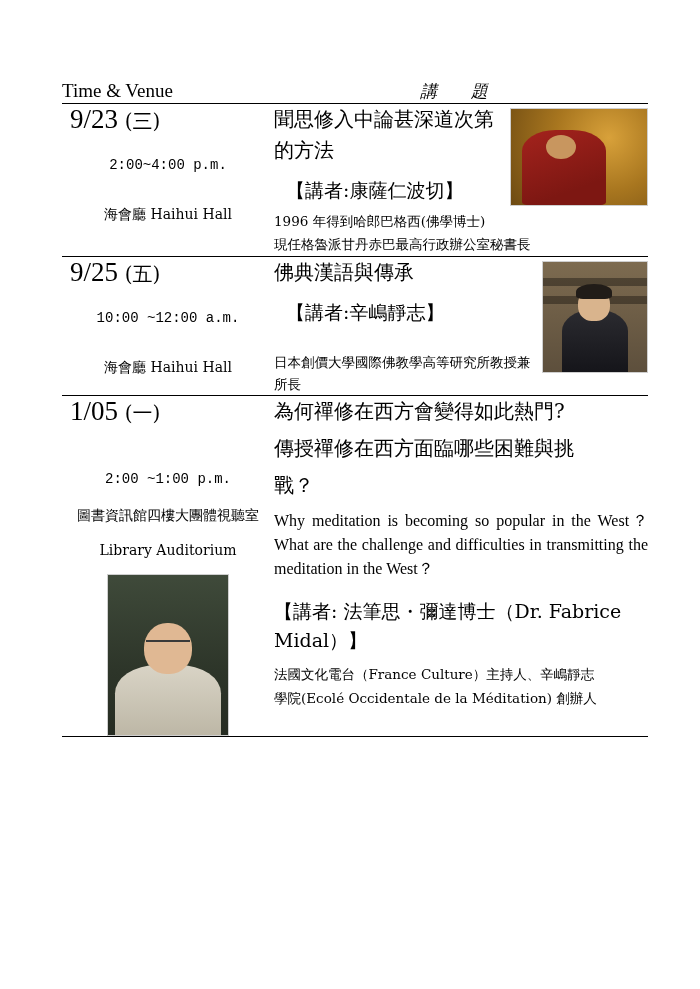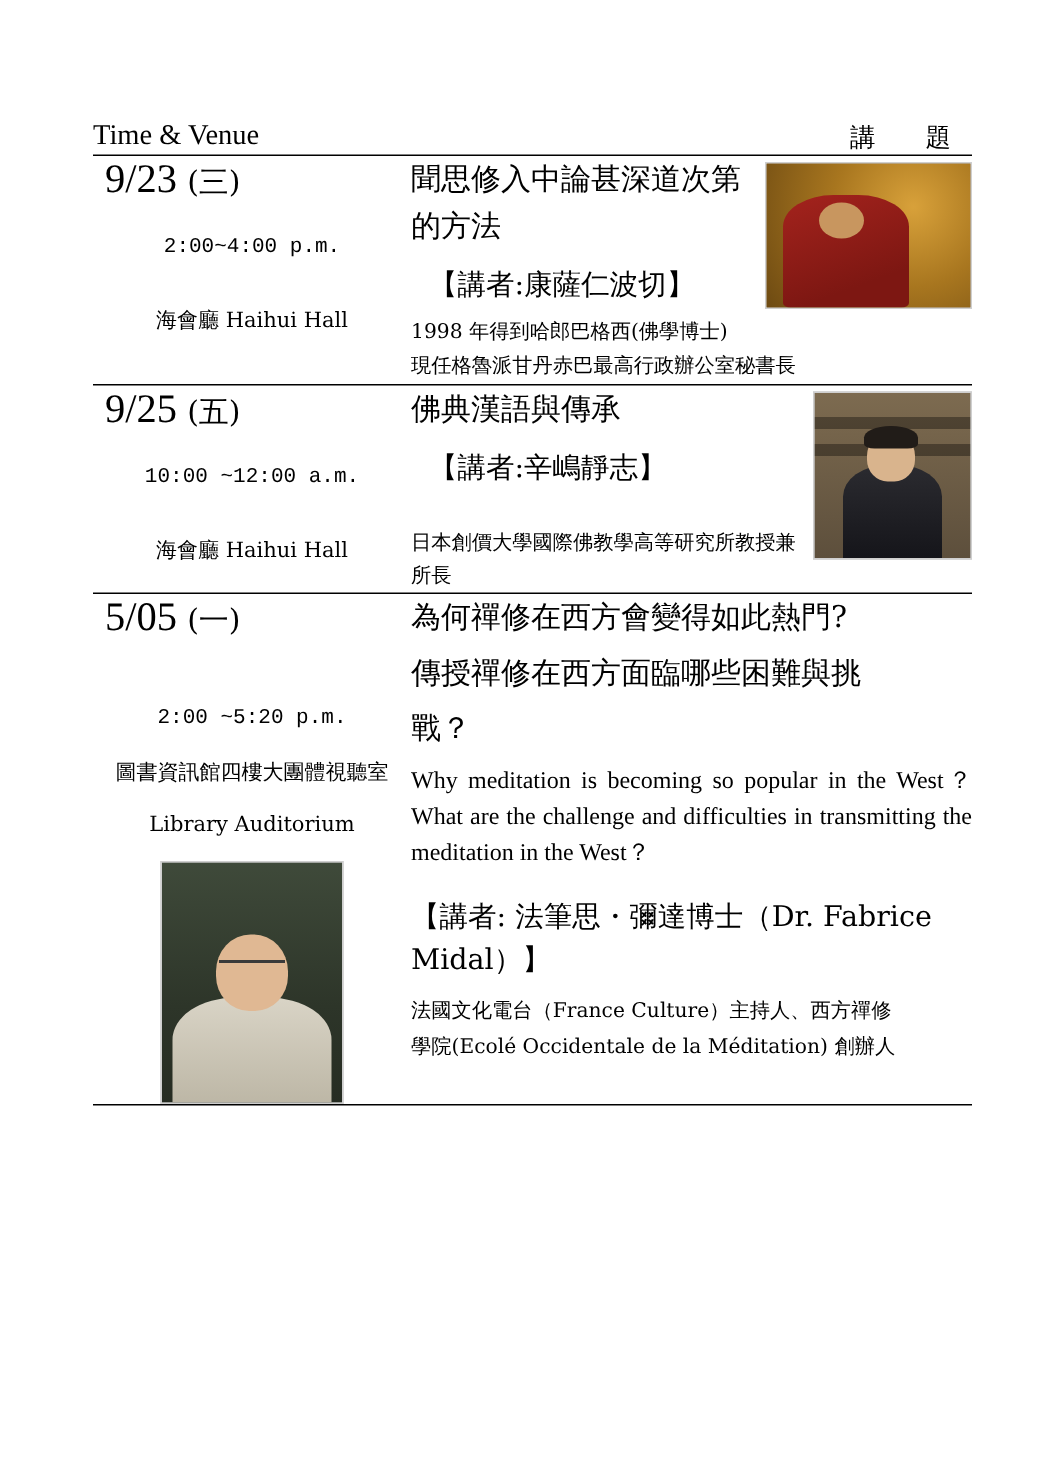--- a/index.html
+++ b/index.html
@@ -38,24 +38,25 @@
     border-bottom: 1.5px solid #000;
     padding-bottom: 5px;
   }
   .hdr-time {
     font-size: 19px;
     font-family: "Liberation Serif", serif;
     padding-left: 2px;
   }
   .hdr-topic {
     font-size: 17px;
-    text-align: right;
+    text-align: center;
     letter-spacing: 14px;
     padding-left: 26px;
     font-family: "DejaVu Serif", serif;
+    font-style: italic;
   }
 
   
   .sess-row td {
     border-bottom: 1.5px solid #000;
     padding-bottom: 8px;
   }
   .sess-row.last td {
     border-bottom: 1.5px solid #000;
   }
@@ -253,21 +254,21 @@
           <div class="venue">海會廳  Haihui Hall</div>
         </td>
         <td class="right-cell">
           <div class="photo p1">
             <div class="ph-bg"></div>
             <div class="figure"></div>
             <div class="head"></div>
           </div>
           <div class="title-cn">聞思修入中論甚深道次第的方法</div>
           <div class="speaker-cn">【講者:康薩仁波切】</div>
-          <div class="note">1998 年得到哈郎巴格西(佛學博士)</div>
+          <div class="note">1996 年得到哈郎巴格西(佛學博士)</div>
           <div class="note">現任格魯派甘丹赤巴最高行政辦公室秘書長</div>
         </td>
       </tr>
 
       <tr class="sess-row">
         <td class="left-cell">
           <div class="date">
             <span>9/25</span>
             <span class="wd">(五)</span>
           </div>
@@ -285,40 +286,40 @@
           </div>
           <div class="title-cn">佛典漢語與傳承</div>
           <div class="speaker-cn">【講者:辛嶋靜志】</div>
           <div class="note" style="margin-top:26px">日本創價大學國際佛教學高等研究所教授兼所長</div>
         </td>
       </tr>
 
       <tr class="sess-row last">
         <td class="left-cell">
           <div class="date">
-            <span>5/05</span>
+            <span>1/05</span>
             <span class="wd">(一)</span>
           </div>
-          <div class="time" style="margin-top:44px">2:00 ~5:20 p.m.</div>
+          <div class="time" style="margin-top:44px">2:00 ~1:00 p.m.</div>
           <div class="venue" style="margin-top:18px">圖書資訊館四樓大團體視聽室</div>
           <div class="venue en" style="margin-top:14px">Library Auditorium</div>
           <div class="photo-wrap-left">
             <div class="photo p3">
               <div class="ph-bg"></div>
               <div class="figure"></div>
               <div class="head"></div>
               <div class="glasses"></div>
             </div>
           </div>
         </td>
         <td class="right-cell">
           <div class="title-cn">為何禪修在西方會變得如此熱門?</div>
           <div class="title-cn">傳授禪修在西方面臨哪些困難與挑</div>
           <div class="title-cn">戰？</div>
           <div class="note en-just">Why meditation is becoming so popular in the West？What are the challenge and difficulties in transmitting the meditation in the West？</div>
           <div class="speaker-cn" style="margin-top:16px;margin-left:0">【講者: 法筆思・彌達博士（Dr. Fabrice Midal）】</div>
-          <div class="note" style="margin-top:10px">法國文化電台（France Culture）主持人、西方禪修</div>
+          <div class="note" style="margin-top:10px">法國文化電台（France Culture）主持人、辛嶋靜志</div>
           <div class="note">學院(Ecolé Occidentale de la Méditation)  創辦人</div>
         </td>
       </tr>
     </tbody>
   </table>
 </div>
 
 </body></html>

